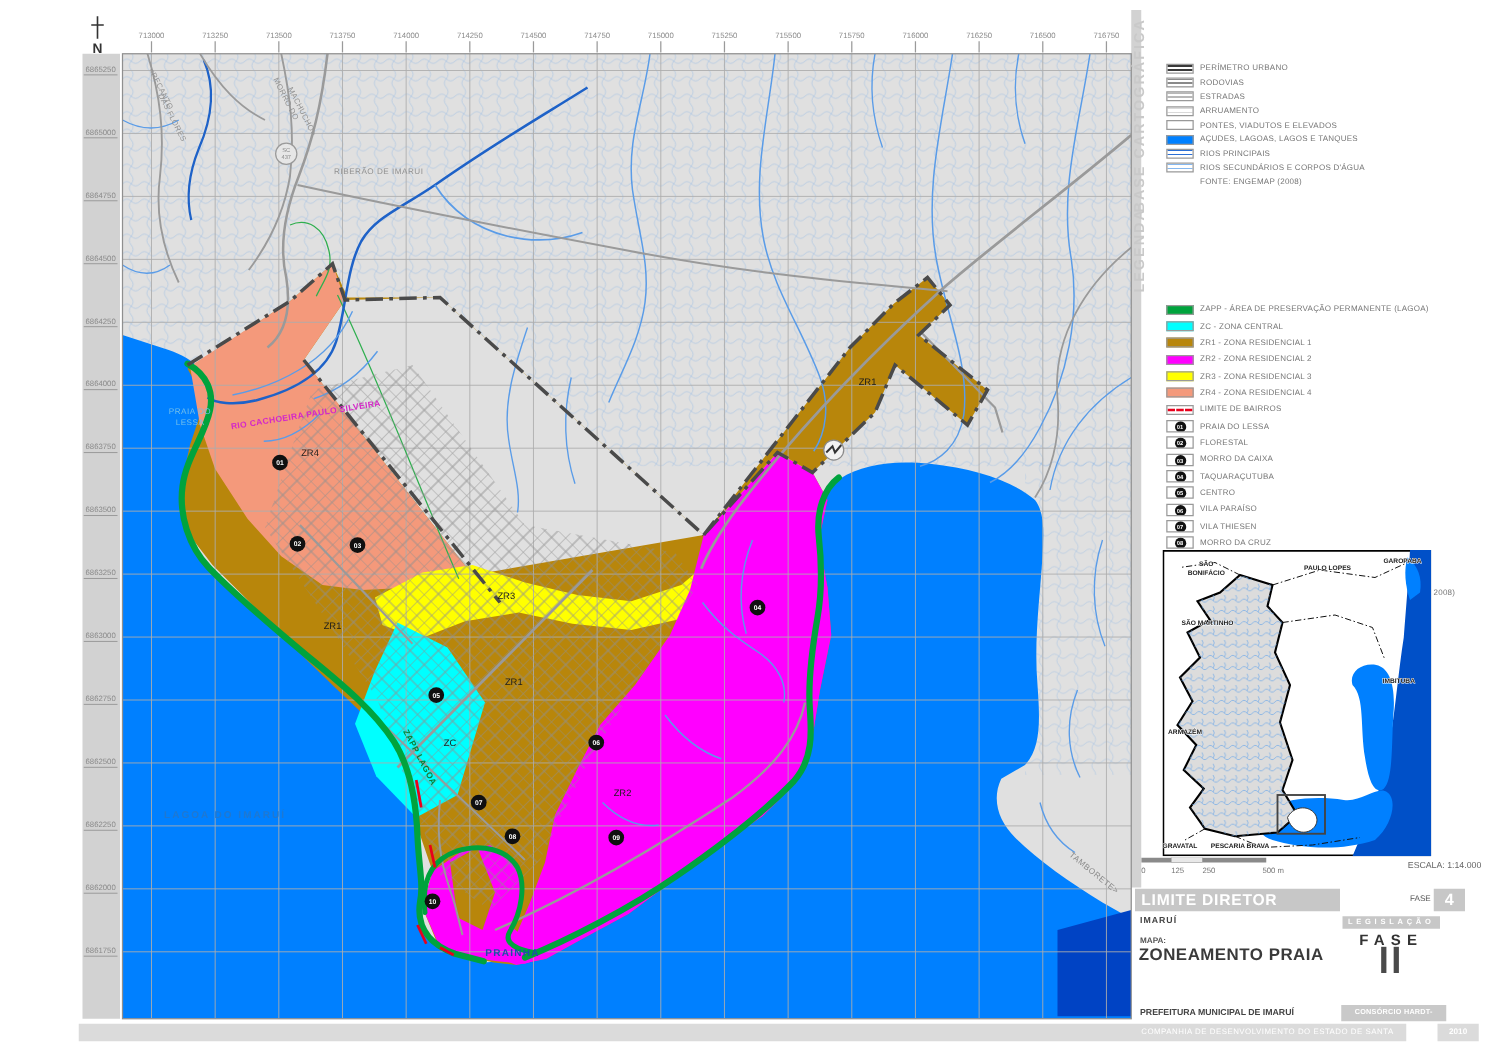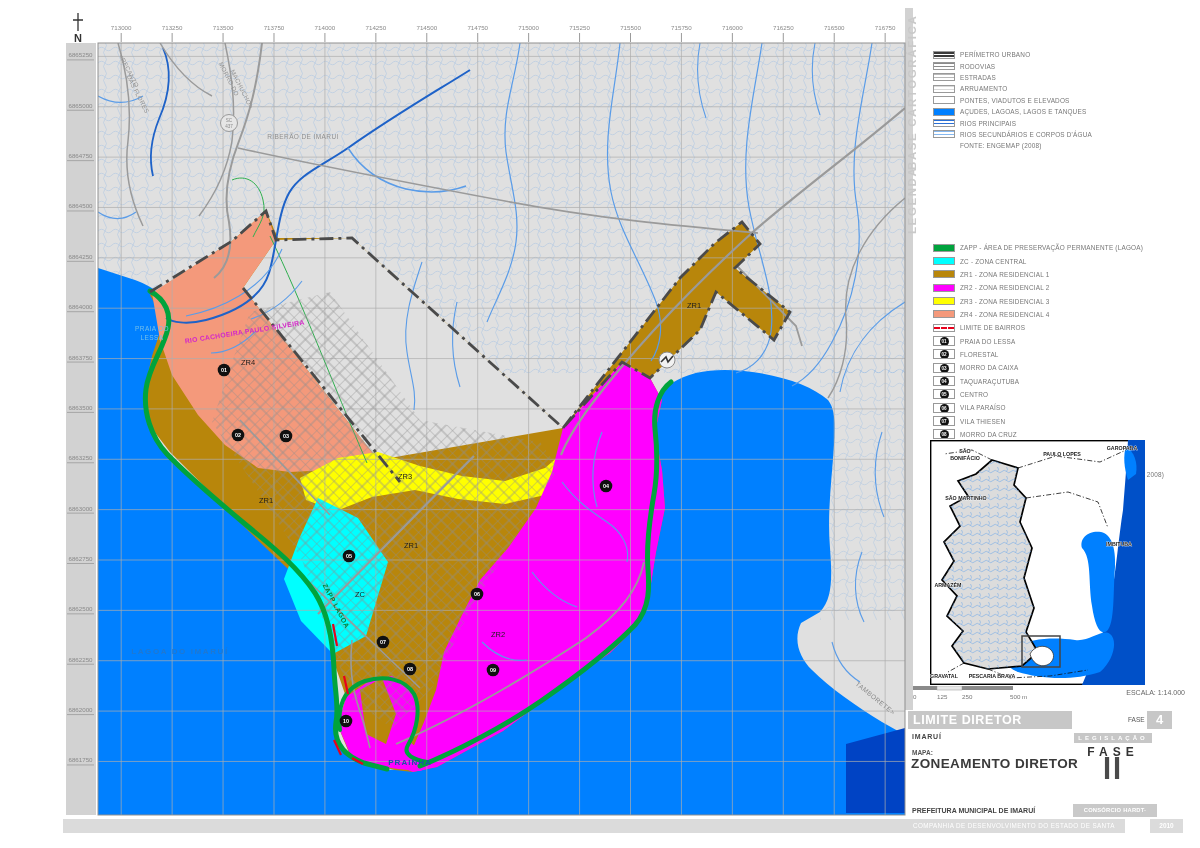--- a/index.html
+++ b/index.html
@@ -532,21 +532,21 @@
     </div>
   <div class="escala">ESCALA: 1:14.000</div>
 
   <div class="tb-band">LIMITE DIRETOR MUNICIPAL</div>
   <div class="tb-fase-label">FASE</div>
   <div class="tb-fase-box">4</div>
   <div class="tb-municipio">IMARUÍ</div>
   <div class="tb-legis">LEGISLAÇÃO</div>
   <div class="tb-anexo">FASE</div>
   <div class="tb-mapa-label">MAPA:</div>
-  <div class="tb-mapa-value">ZONEAMENTO DIRETOR</div>
+  <div class="tb-mapa-value">ZONEAMENTO PRAIA</div>
   <div class="tb-ii">II</div>
   <div class="tb-pref">PREFEITURA MUNICIPAL DE IMARUÍ</div>
   <div class="tb-cons">CONSÓRCIO HARDT-ENGEMIN</div>
   <div class="tb-strip">
     <span>COMPANHIA DE DESENVOLVIMENTO DO ESTADO DE SANTA CATARINA</span>
   </div>
   <div class="tb-ano">2010</div>
 </div>
 
 </body></html>

